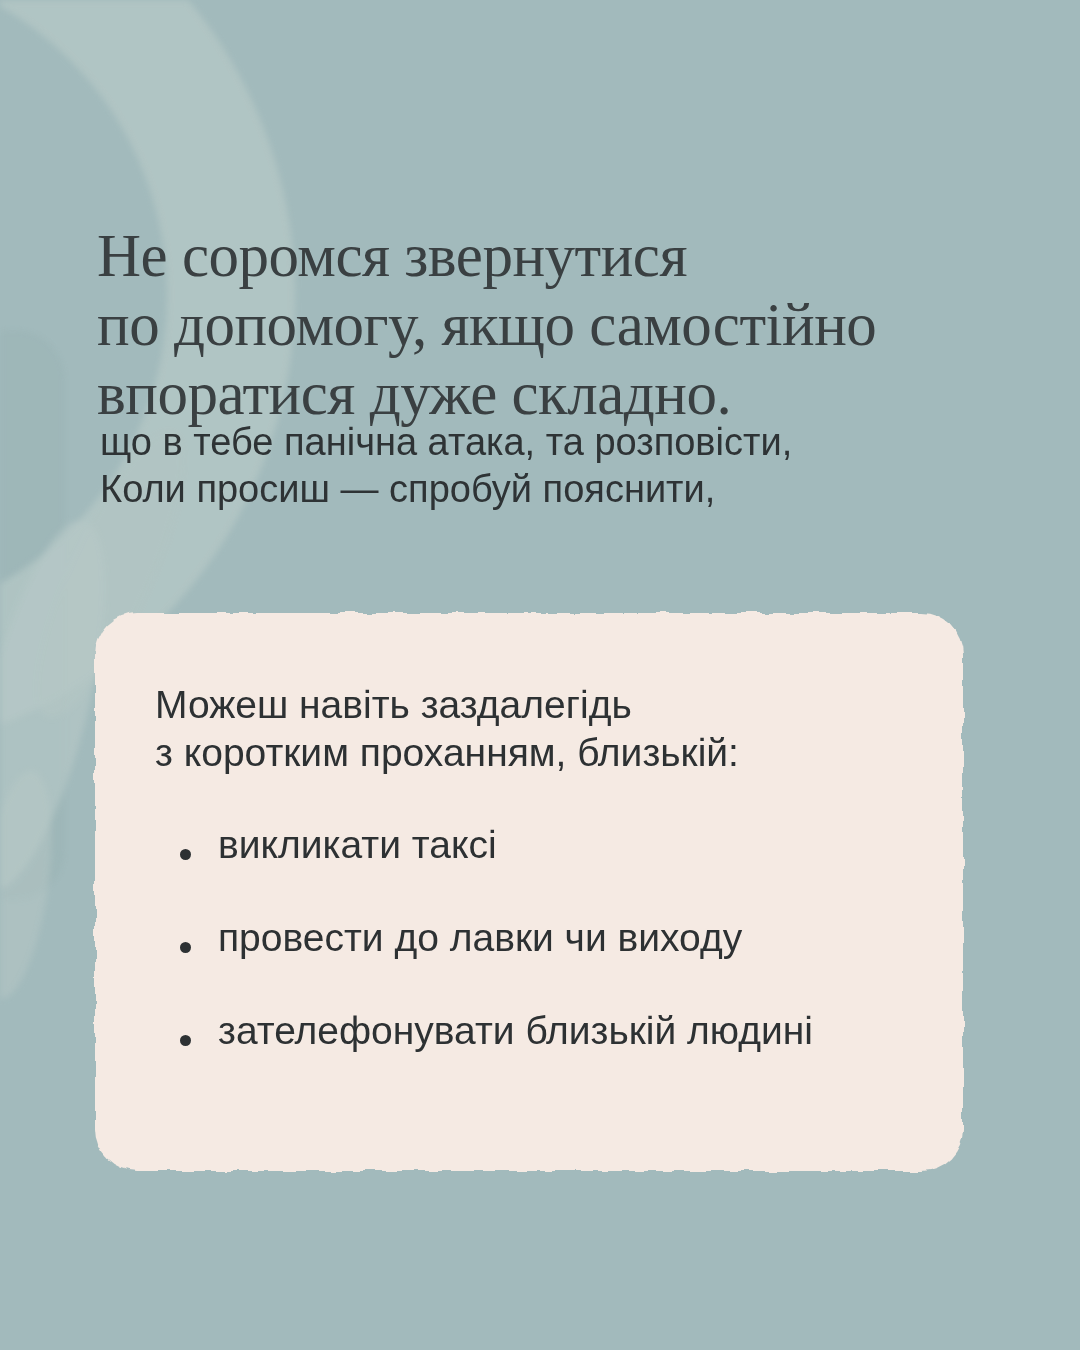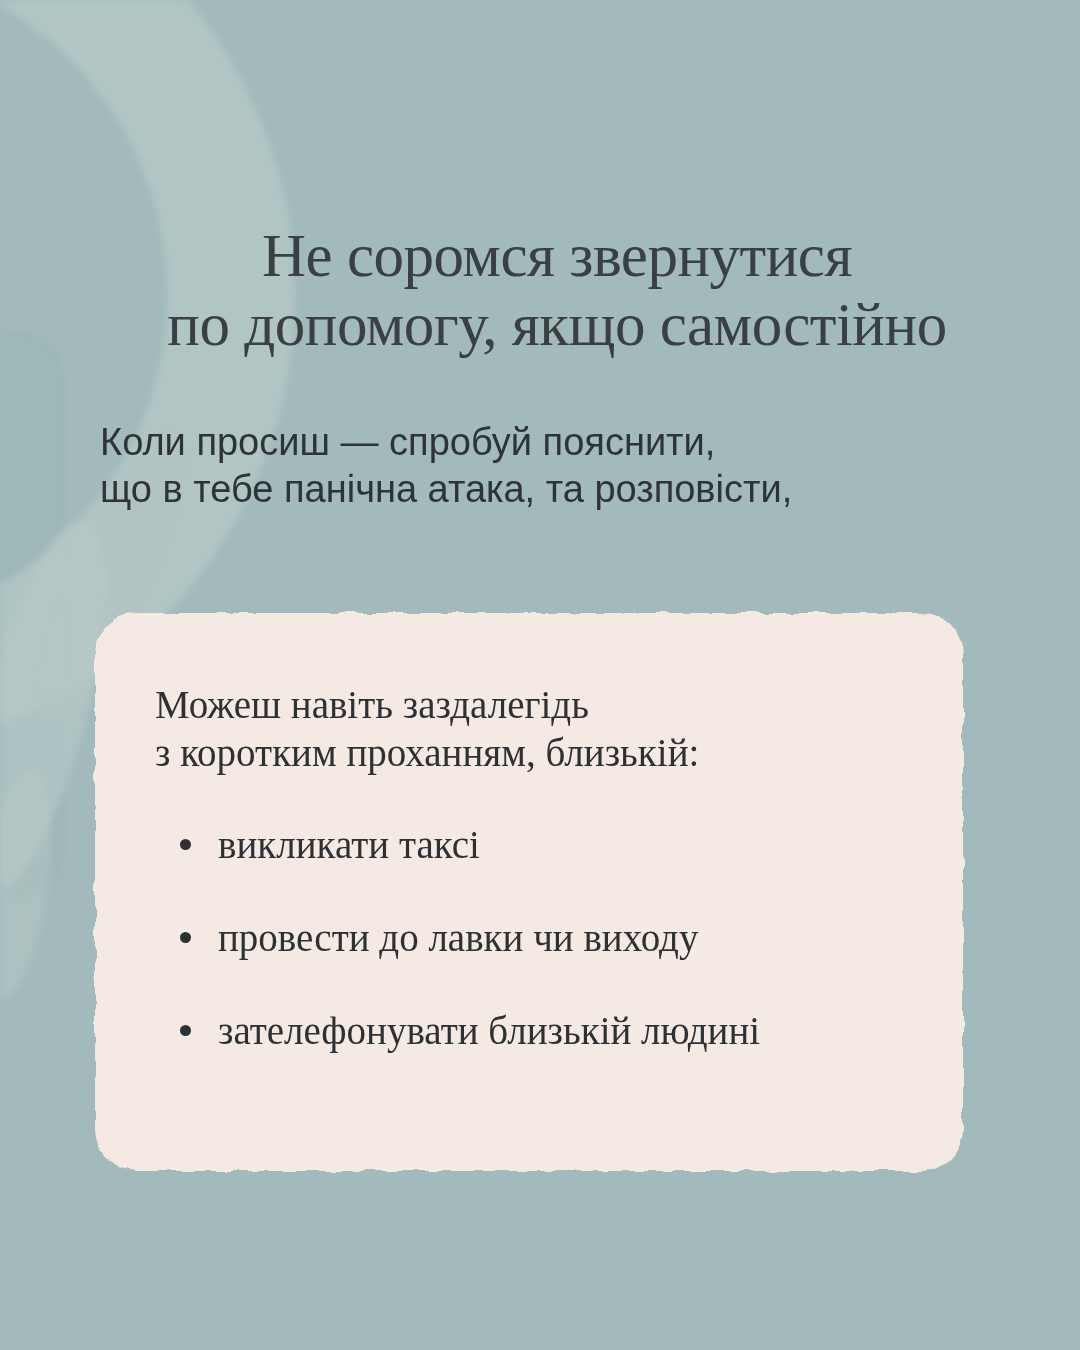--- a/index.html
+++ b/index.html
@@ -26,63 +26,61 @@
     position: absolute;
     left: 97px;
     top: 180px;
     width: 920px;
     font-family: "Liberation Serif", "DejaVu Serif", serif;
     font-size: 61px;
     line-height: 69px;
     font-weight: 400;
     color: #3a4042;
     letter-spacing: -0.5px;
-    text-align: center;
   }
 
   
   .subheading {
     position: absolute;
     left: 100px;
     top: 419px;
     width: 900px;
     font-size: 38px;
     line-height: 47px;
     color: #2e3335;
   }
 
   
   .card {
     position: absolute;
     left: 95px;
     top: 613px;
     width: 868px;
     height: 558px;
-    font-family: Liberation Serif, serif;
   }
   .card-bg {
     position: absolute;
     inset: 0;
     background: #f5eae3;
     border-radius: 42px;
     filter: url(#rough-edge);
   }
   .card-content {
     position: relative;
     padding: 68px 58px 0 60px;
   }
   .card-intro {
     font-size: 39px;
     line-height: 48px;
     color: #2d3133;
   }
   .bullet-list { margin-top: 44px; }
   .bullet-item {
     display: flex;
-    align-items: flex-start;
+    align-items: center;
     margin-bottom: 45px;
   }
   .bullet-dot {
     flex: none;
     width: 11px;
     height: 11px;
     border-radius: 50%;
     background: #2d3133;
     margin: 18px 27px 0 25px;
   }
@@ -108,25 +106,26 @@
   <rect x="-40" y="330" width="105" height="570" rx="50" fill="#8fa9a9" opacity="0.22"></rect>
   <circle cx="-166" cy="295" r="397" fill="none" stroke="#b9cac8" stroke-width="128" opacity="0.72"></circle>
   <ellipse cx="110" cy="575" rx="40" ry="155" fill="#b3c6c4" opacity="0.45" transform="rotate(24 110 575)"></ellipse>
   <ellipse cx="38" cy="705" rx="50" ry="190" fill="#b9cac8" opacity="0.65" transform="rotate(14 38 705)"></ellipse>
   <ellipse cx="16" cy="885" rx="32" ry="115" fill="#b9cac8" opacity="0.5" transform="rotate(8 16 885)"></ellipse>
 </svg>
 
 <h1 class="heading">
   <div>Не соромся звернутися</div>
   <div>по допомогу, якщо самостійно</div>
+  <div>впоратися дуже складно.</div>
 </h1>
 
 <div class="subheading">
+  <div>що в тебе панічна атака, та розповісти,</div>
   <div>Коли просиш — спробуй пояснити,</div>
-  <div>що в тебе панічна атака, та розповісти,</div>
 </div>
 
 <div class="card">
   <div class="card-bg"></div>
   <div class="card-content">
     <div class="card-intro">
       <div>Можеш навіть заздалегідь</div>
       <div>з коротким проханням, близькій:</div>
     </div>
     <div class="bullet-list">

